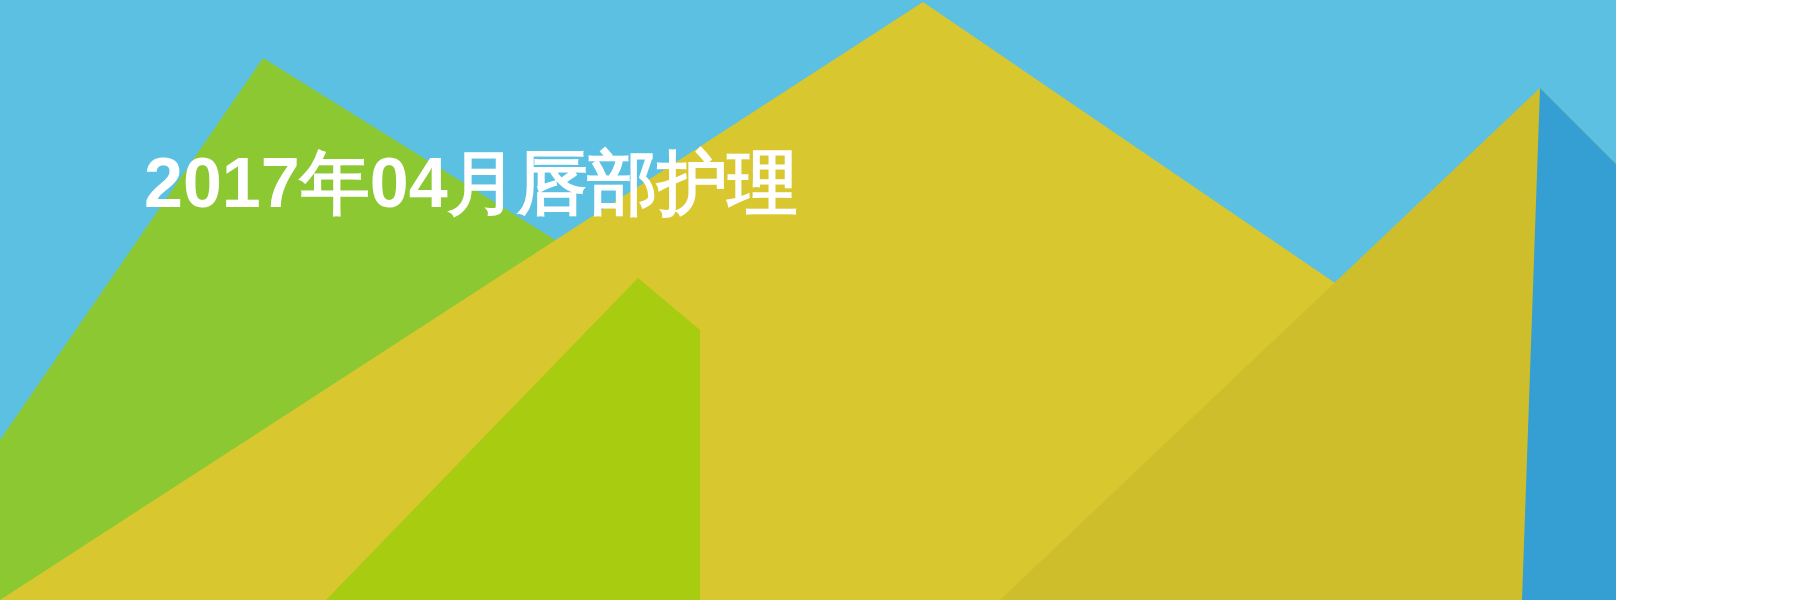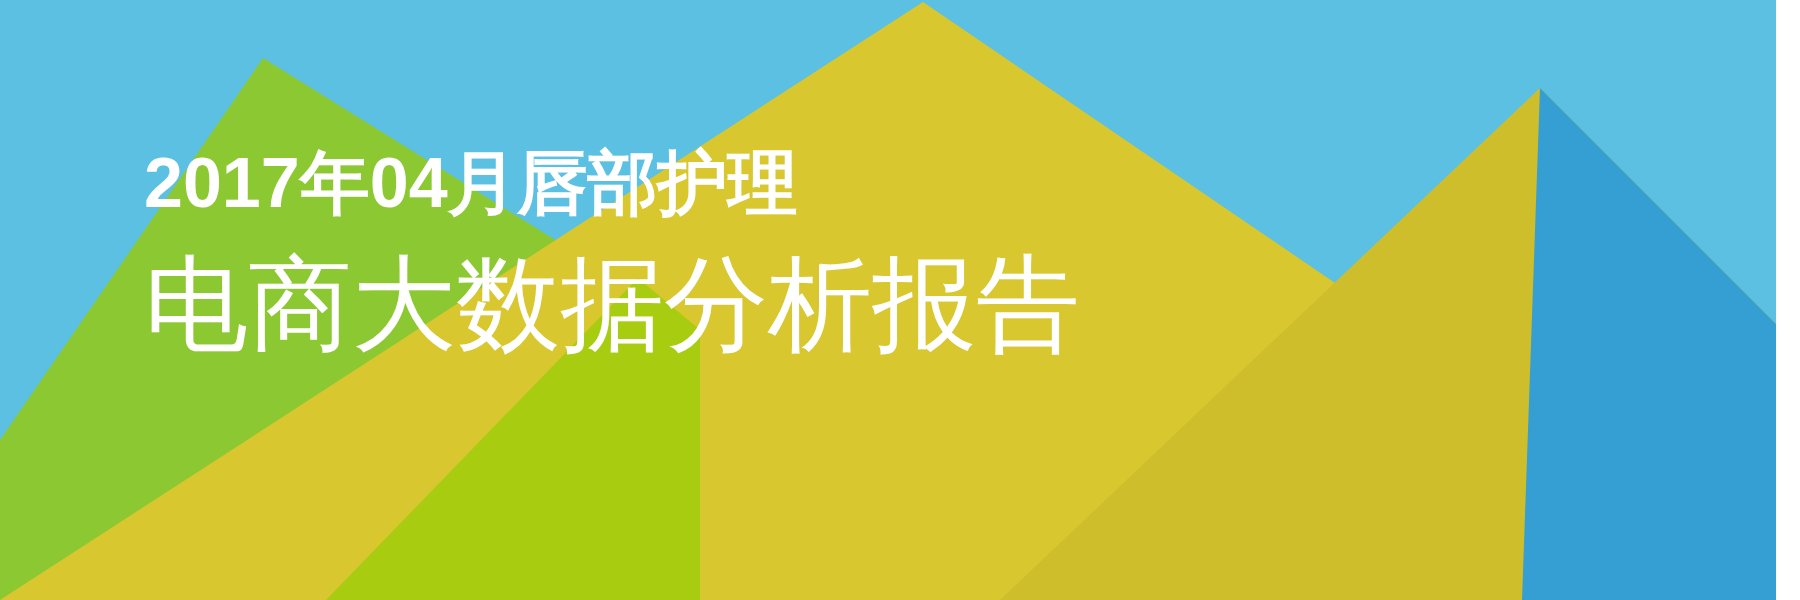--- a/index.html
+++ b/index.html
@@ -3,21 +3,21 @@
 <meta charset="utf-8">
 <title>Banner</title>
 <style>
   html, body {
     margin: 0;
     padding: 0;
     background: #ffffff;
   }
   #banner {
     position: relative;
-    width: 1776px;
+    width: 1616px;
     height: 600px;
     overflow: hidden;
     font-family: "Liberation Sans", "DejaVu Sans", sans-serif;
   }
   #bg-svg {
     position: absolute;
     top: 0;
     left: 0;
     width: 1800px;
     height: 600px;
@@ -67,16 +67,15 @@
     <polygon points="638,278 700,330 700,600 326,600" fill="#A8CC10"></polygon>
 
     <polygon points="1540,88 1800,348 1800,600 1000,600" fill="#CFBE2B"></polygon>
 
     <polygon points="1540,88 1800,348 1800,600 1522,600" fill="#359FD4"></polygon>
 
   </svg>
 
   <div id="title-block">
     <div class="title-line" id="title-line-1">2017年04月唇部护理</div>
-    <div class="title-line" id="title-line-2">电商大数据分析报告</div>
   </div>
 
 </div>
 
 </body></html>

